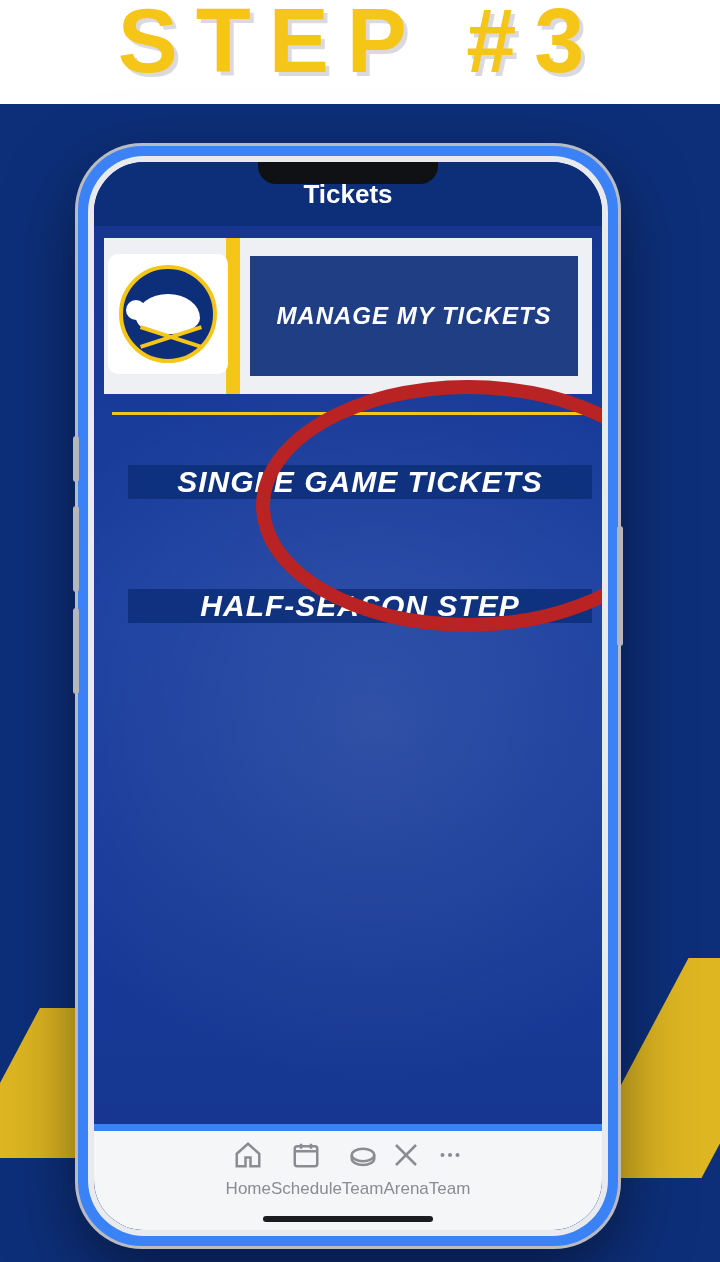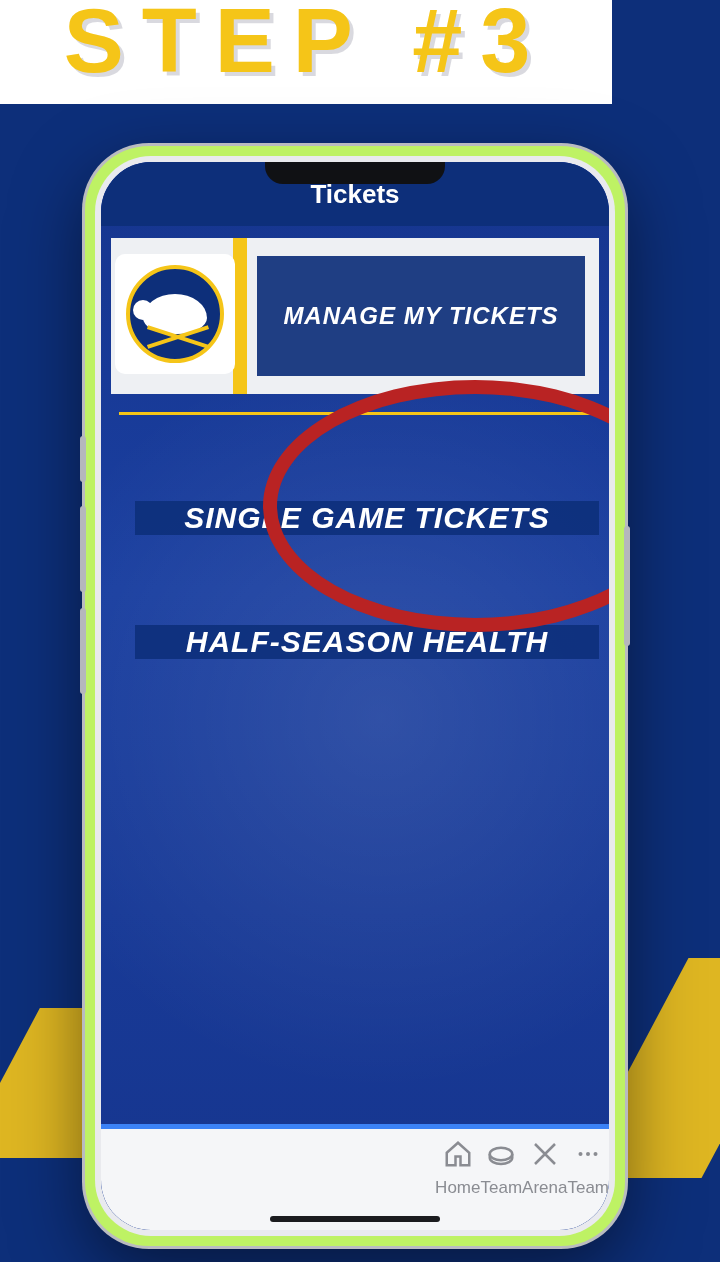--- a/index.html
+++ b/index.html
@@ -1,21 +1,21 @@
 <!DOCTYPE html>
 <html><head>
 <meta charset="utf-8">
 <style>
   * { box-sizing: border-box; margin: 0; padding: 0; }
   html, body { width: 720px; height: 1262px; overflow: hidden; font-family: Arial, Helvetica, sans-serif; }
   body { background: #0d2f7a; position: relative; }
 
   
   .top-band {
-    position: absolute; top: 0; left: 0; width: 612px; height: 104px;
+    position: absolute; top: 0; left: 0; width: 720px; height: 104px;
     background: #fff; display: flex; justify-content: center; align-items: flex-start;
   }
   .step-title {
     font-family: Impact, 'Arial Black', sans-serif;
     font-weight: 900;
     font-size: 90px; letter-spacing: 18px;
     color: #f5c518; line-height: 1;
     text-shadow: 4px 4px 0 rgba(0,0,40,0.15);
     margin-top: -4px;
   }
@@ -26,22 +26,22 @@
   }
   .shadow-blob::before,
   .shadow-blob::after {
     content: ""; position: absolute; background: #f5c518; opacity: 0.9;
   }
   .shadow-blob::before { left: 0; top: 60px; width: 140px; height: 150px; transform: skewX(-28deg); }
   .shadow-blob::after  { right: -40px; top: 10px; width: 130px; height: 220px; transform: skewX(-28deg); }
 
   
   .phone {
-    position: absolute; left: 85px; top: 146px; width: 540px; height: 1100px;
-    border-radius: 64px; background: #bef264;
+    position: absolute; left: 78px; top: 146px; width: 540px; height: 1100px;
+    border-radius: 64px; background: #3b82f6;
     box-shadow: 0 0 0 3px #b9bbc0, 0 25px 70px rgba(0,0,0,0.5);
     padding: 10px;
   }
   .phone-inner {
     width: 100%; height: 100%; background: #e9eaee; border-radius: 56px;
     padding: 6px;
   }
   .screen {
     position: relative; width: 100%; height: 100%; border-radius: 50px;
     overflow: hidden; background: #1a3fa0;
@@ -109,21 +109,21 @@
     font-family: 'Arial Black', Arial, sans-serif;
     font-size: 24px; letter-spacing: 1px;
   }
 
   .gold-divider { height: 3px; margin: 18px 18px 14px 18px; background: #f5c518; }
 
   .option-list { padding: 0 10px; }
   .option {
     position: relative;
     margin-bottom: 18px;
-    display: flex; align-items: flex-end;
+    display: flex; align-items: center;
     height: 106px;
   }
   .option .gold-edge {
     width: 14px; background: #f5c518;
   }
   .option .option-body {
     flex: 1; background: rgba(13,47,122,0.88);
     display: flex; align-items: center; justify-content: center;
     color: #fff; font-style: italic; font-weight: 800;
     font-family: 'Arial Black', Arial, sans-serif;
@@ -138,22 +138,22 @@
   .callout {
     position: absolute; z-index: 5; border: 14px solid #b92323;
     border-radius: 50%; pointer-events: none;
     left: 162px; top: 154px; width: 424px; height: 252px;
   }
 
   
   .tabbar {
     position: relative; z-index: 2;
     height: 106px; background: #f5f6f8;
-    border-top: 5px solid #3b82f6;
-    display: flex; justify-content: flex-end; align-items: center;
+    border-top: 7px solid #3b82f6;
+    display: flex; justify-content: center; align-items: center;
     padding-bottom: 22px;
   }
   .tab { display: flex; flex-direction: column; align-items: center; gap: 4px; color: #8a8c92; font-size: 17px; }
   .tab svg { width: 34px; height: 30px; fill: none; stroke: #8a8c92; stroke-width: 2; }
   .home-indicator {
     position: absolute; bottom: 8px; left: 50%; transform: translateX(-50%);
     width: 170px; height: 6px; background: #1b1c1f; border-radius: 4px;
   }
 
   
@@ -211,34 +211,43 @@
             <div class="gold-edge"></div>
             <div class="gap"></div>
             <div class="option-body">
                 <span>SINGLE GAME TICKETS</span>
               </div>
           </div>
           <div class="option">
             <div class="gold-edge"></div>
             <div class="gap"></div>
             <div class="option-body">
-                <span>HALF-SEASON HEALTH</span>
+                <span>HALF-SEASON STEP</span>
               </div>
           </div>
         </div>
       </div>
 
       <div class="tabbar">
         <div class="tab">
           <span>
             <svg viewBox="0 0 24 24">
                 <path d="M3 11 L12 3 L21 11 V21 H14 V14 H10 V21 H3 Z"></path>
               </svg>
           </span>
           <span>Home</span>
+        </div>
+        <div class="tab">
+          <span>
+            <svg viewBox="0 0 24 24">
+                <rect x="3" y="5" width="18" height="16" rx="2"></rect>
+                <path d="M3 9 H21 M8 3 V7 M16 3 V7"></path>
+              </svg>
+          </span>
+          <span>Schedule</span>
         </div>
         <div class="tab">
           <span>
             <svg viewBox="0 0 24 24">
                 <ellipse cx="12" cy="12" rx="9" ry="5"></ellipse>
                 <path d="M3 12 V15 A9 5 0 0 0 21 15 V12"></path>
               </svg>
           </span>
           <span>Team</span>
         </div>

